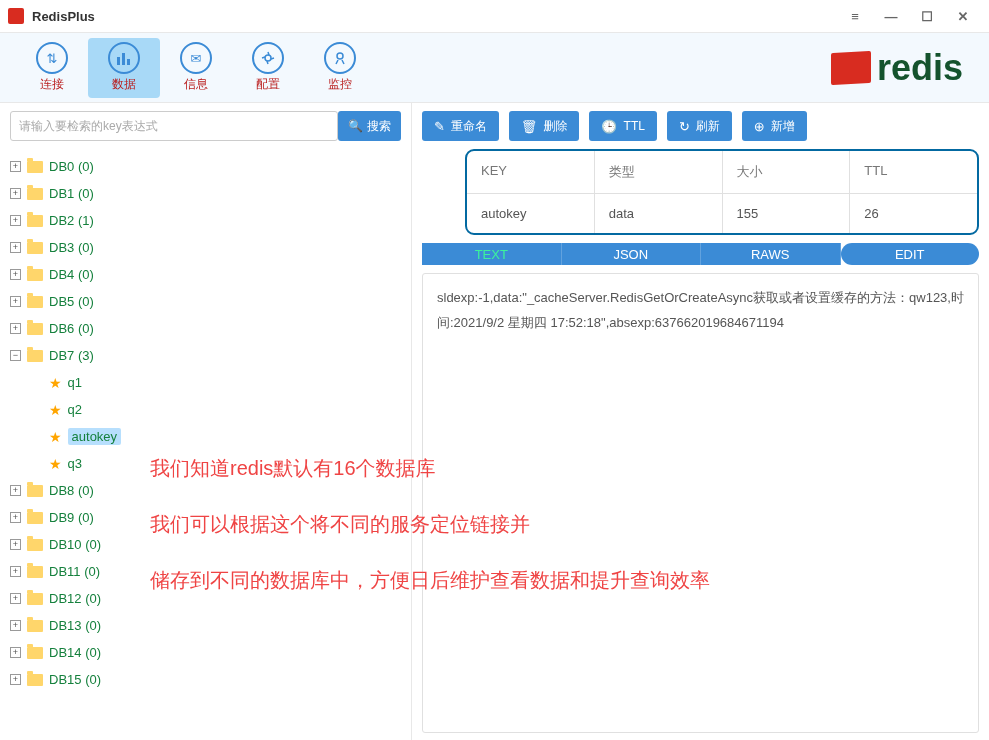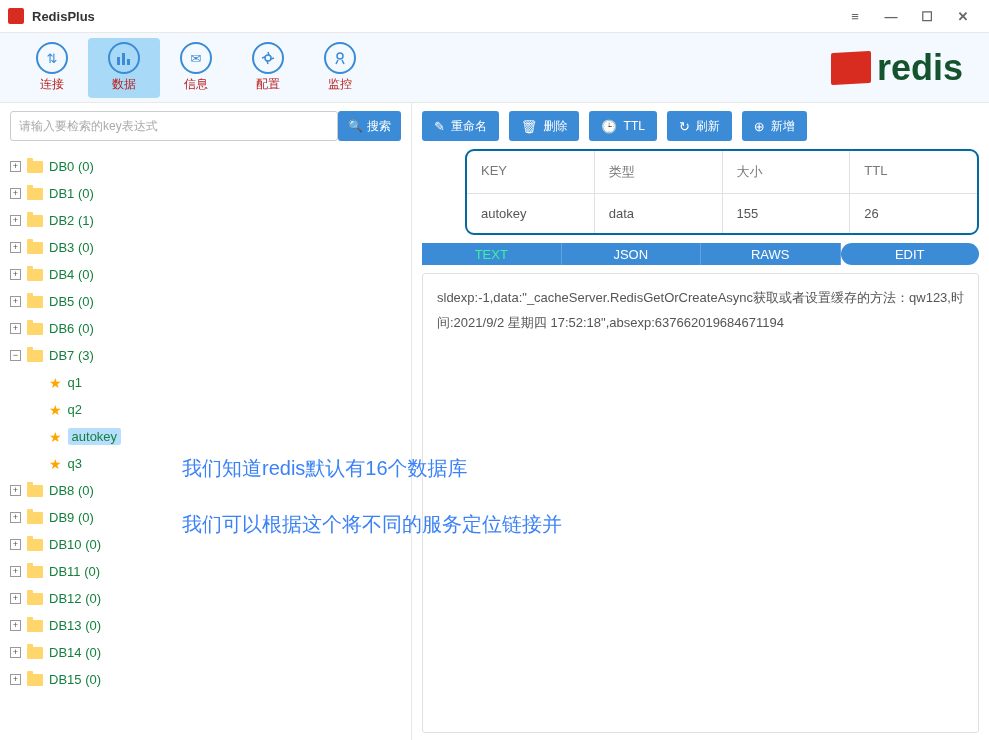--- a/index.html
+++ b/index.html
@@ -60,21 +60,21 @@
 .keytable .body .cell { color: #555; }
 .keytable .row + .row { border-top: 1px solid #e0e0e0; }
 
 .tabs { display: flex; }
 .tab { flex: 1; height: 22px; display: flex; align-items: center; justify-content: center; background: #3b8bd6; color: #fff; font-size: 13px; cursor: pointer; border-right: 1px solid rgba(255,255,255,0.2); }
 .tab:last-child { border-right: none; border-radius: 11px; }
 .tab.active { color: #3cf29c; }
 
 .content { flex: 1; border: 1px solid #e0e0e0; border-radius: 3px; padding: 12px 14px; font-size: 13px; color: #555; line-height: 1.9; position: relative; }
 
-.overlay { position: absolute; left: 150px; top: 440px; color: #3b82f6; font-size: 20px; line-height: 2.8; pointer-events: none; margin-left: 32px; }
+.overlay { position: absolute; left: 150px; top: 440px; color: #ef4444; font-size: 20px; line-height: 2.8; pointer-events: none; }
 </style>
 </head>
 <body>
 
 <div class="titlebar">
   <div class="logo"></div>
   <div class="title">RedisPlus</div>
   <div class="spacer"></div>
   <div class="winbtn">≡</div>
   <div class="winbtn">—</div>
@@ -286,13 +286,14 @@
         <div class="tab">EDIT</div>
       </div>
 
     <div class="content">sldexp:-1,data:"_cacheServer.RedisGetOrCreateAsync获取或者设置缓存的方法：qw123,时间:2021/9/2 星期四 17:52:18",absexp:637662019684671194</div>
   </div>
 </div>
 
 <div class="overlay">
   <div>我们知道redis默认有16个数据库</div>
   <div>我们可以根据这个将不同的服务定位链接并</div>
+  <div>储存到不同的数据库中，方便日后维护查看数据和提升查询效率</div>
 </div>
 
 </body></html>

